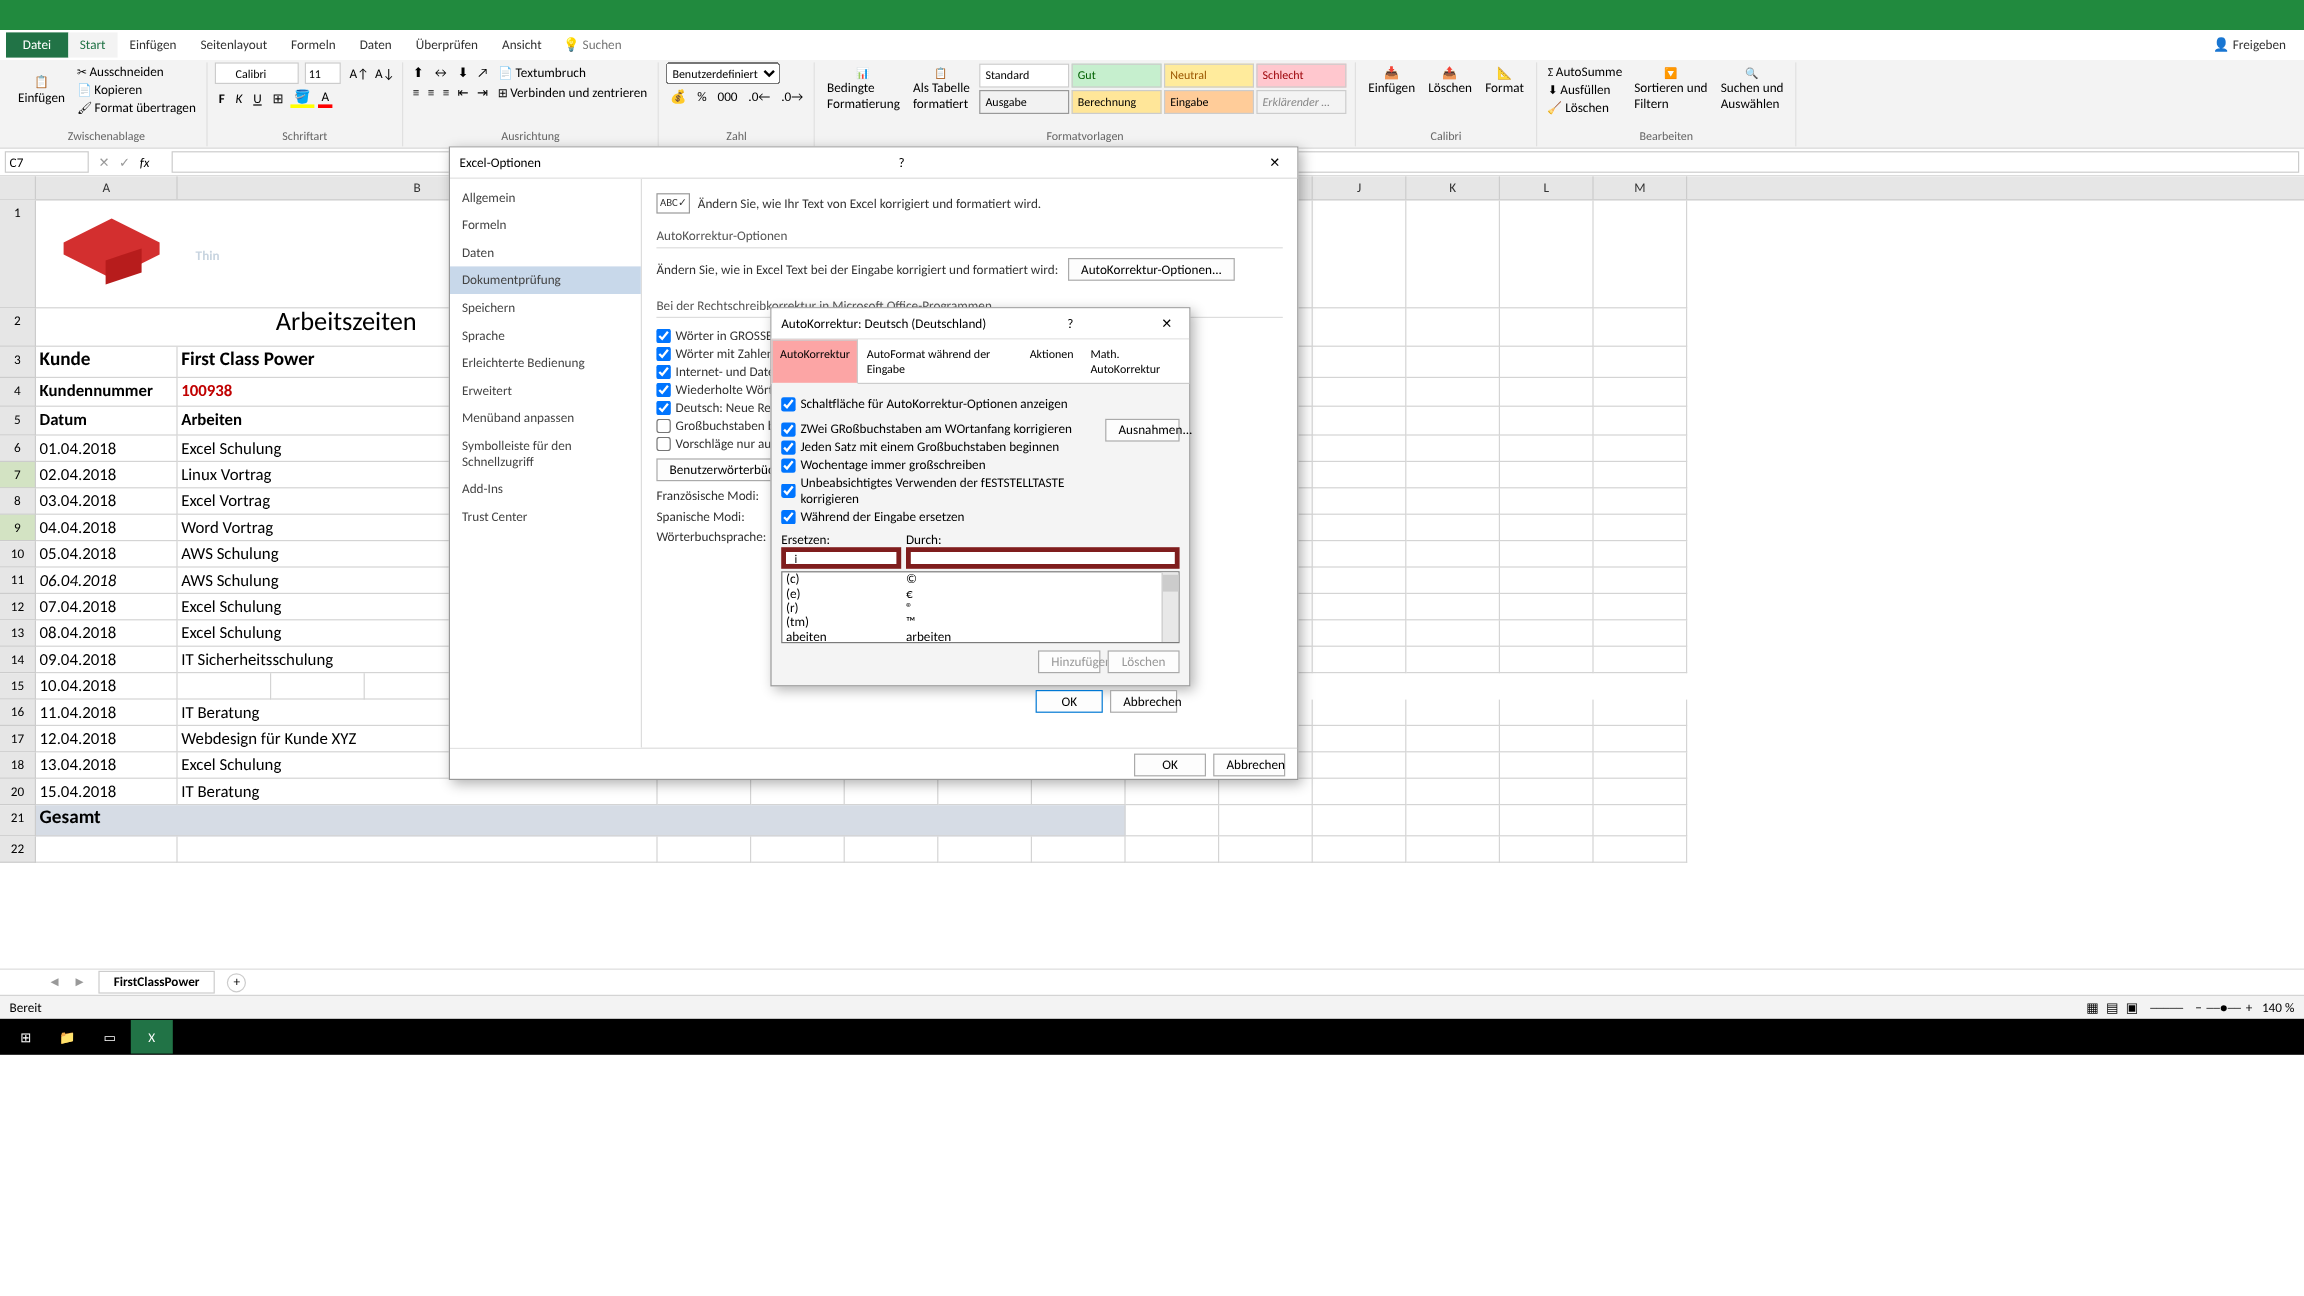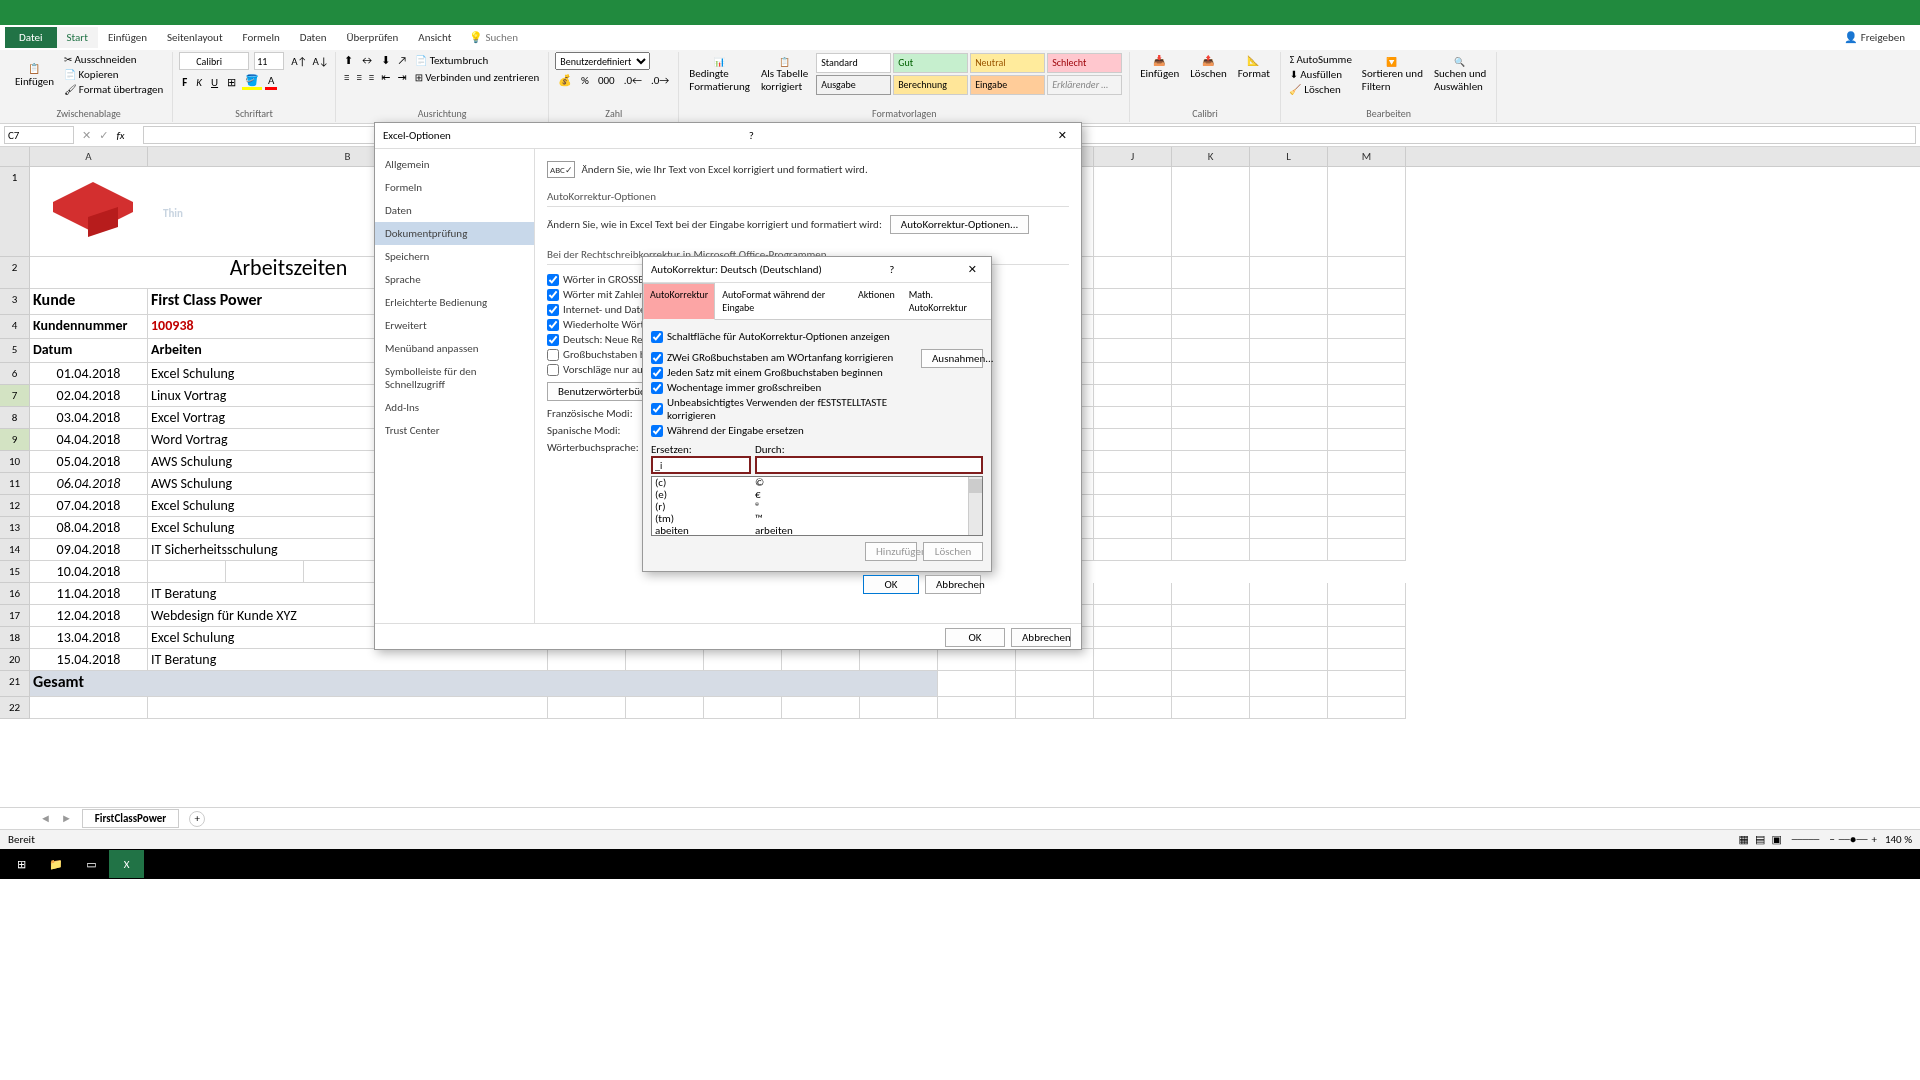--- a/index.html
+++ b/index.html
@@ -33,21 +33,21 @@
 .grid-area{position:relative;background:#fff;height:660px}
 .col-headers{display:flex;height:20px;background:#e6e6e6;border-bottom:1px solid #ccc}
 .corner{width:30px;border-right:1px solid #ccc;background:#e6e6e6}
 .col-h{border-right:1px solid #ccc;text-align:center;line-height:20px;color:#333;font-size:11px}
 .row-h{width:30px;border-right:1px solid #ccc;border-bottom:1px solid #ccc;text-align:center;line-height:21px;background:#e6e6e6;font-size:11px}
 .row-h.sel{background:#d3e3c3}
 .grid-row{display:flex;height:22px}
 .cell{border-right:1px solid #d4d4d4;border-bottom:1px solid #d4d4d4;padding:0 3px;line-height:21px;overflow:hidden;white-space:nowrap}
 .cell.bold{font-weight:bold}
 .cell.red{color:#c00000;font-weight:bold}
-.cell.right{text-align:center}
+.cell.right{text-align:left}
 .cell.grayblue{background:#d6dce5;font-weight:bold;font-size:16px}
 .title-cell{font-size:20px;font-weight:normal}
 .sheet-tabs{height:22px;background:#fff;border-top:1px solid #d4d4d4;display:flex;align-items:center;padding:0 40px}
 .sheet-tab{padding:2px 12px;border:1px solid #ccc;background:#fff;font-size:11px;font-weight:bold}
 .status-bar{height:20px;background:#f3f3f3;border-top:1px solid #d4d4d4;display:flex;align-items:center;padding:0 8px;font-size:10px}
 .taskbar{height:30px;background:#000;display:flex;align-items:center;padding:0 4px;margin-top:auto}
 .tb-icon{width:35px;height:28px;display:flex;align-items:center;justify-content:center;color:#fff}
 
 
 .dialog{position:absolute;background:#fff;border:1px solid #999;box-shadow:3px 3px 10px rgba(0,0,0,0.3)}
@@ -64,21 +64,21 @@
 .dlg-btn.primary{border:1px solid #0078d4}
 .dlg-footer{height:28px;border-top:1px solid #ddd;display:flex;justify-content:flex-end;align-items:center;gap:6px;padding:0 10px}
 .check{display:flex;align-items:center;gap:4px;margin:2px 0}
 .check input{width:12px;height:12px}
 
 .dlg-ak{left:642px;top:256px;width:350px;height:316px;background:#f4f4f4}
 .ak-tabs{display:flex;background:#fff;border-bottom:1px solid #ccc}
 .ak-tab{padding:4px 6px;font-size:10px;cursor:pointer;border:1px solid transparent}
 .ak-tab.active{background:#fca5a5;border:1px solid #ccc;border-bottom:1px solid #f4f4f4;margin-bottom:-1px}
 .ak-body{padding:8px;font-size:10px}
-.ak-input{width:98px;height:18px;border:2px solid #7f1d1d;background:#fff;font-size:10px;padding:0 2px}
+.ak-input{width:98px;height:18px;border:4px solid #7f1d1d;background:#fff;font-size:10px;padding:0 2px}
 .ak-list{border:1px solid #7a7a7a;background:#fff;height:60px;display:flex}
 .ak-list-col{flex:1;font-size:10px}
 .ak-list-row{padding:0 3px;height:12px;line-height:12px}
 .ak-footer{display:flex;justify-content:flex-end;gap:6px;padding:6px 10px}
 </style>
 </head>
 <body>
 
 <div class="titlebar"></div>
 
@@ -151,21 +151,21 @@
       <span style="padding:0 3px">.0←</span>
       <span style="padding:0 3px">.0→</span>
     </div>
     <div class="group-label">Zahl</div>
   </div>
   <div class="group">
     <div class="group-row">
       <div class="btn-large" style="white-space:pre-line;font-size:9px">📊<span>Bedingte
 Formatierung</span></div>
       <div class="btn-large" style="white-space:pre-line;font-size:9px">📋<span>Als Tabelle
-korrigiert</span></div>
+formatiert</span></div>
       <div>
         <div style="display:flex">
           <div class="style-cell style-standard">Standard</div>
           <div class="style-cell style-gut">Gut</div>
           <div class="style-cell style-neutral">Neutral</div>
           <div class="style-cell style-schlecht">Schlecht</div>
         </div>
         <div style="display:flex">
           <div class="style-cell style-ausgabe">Ausgabe</div>
           <div class="style-cell style-berechnung">Berechnung</div>

